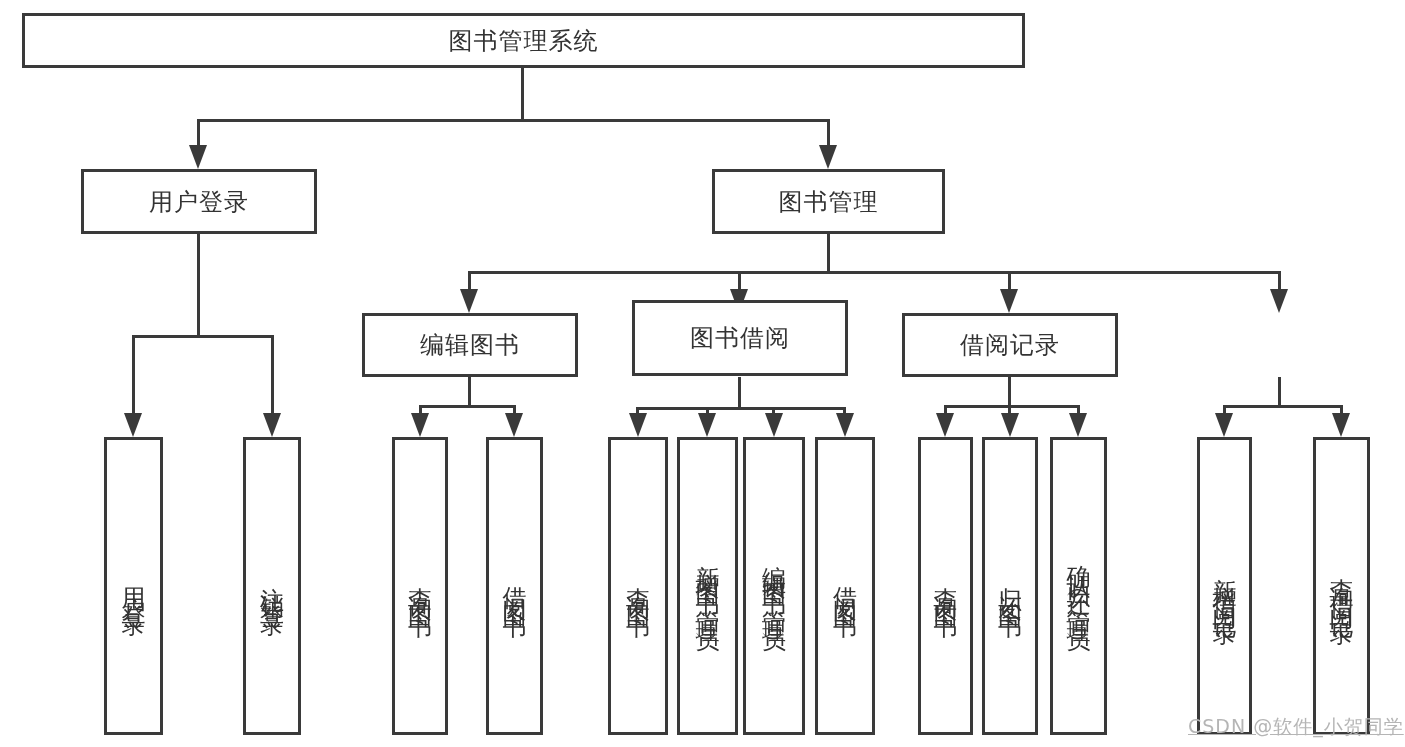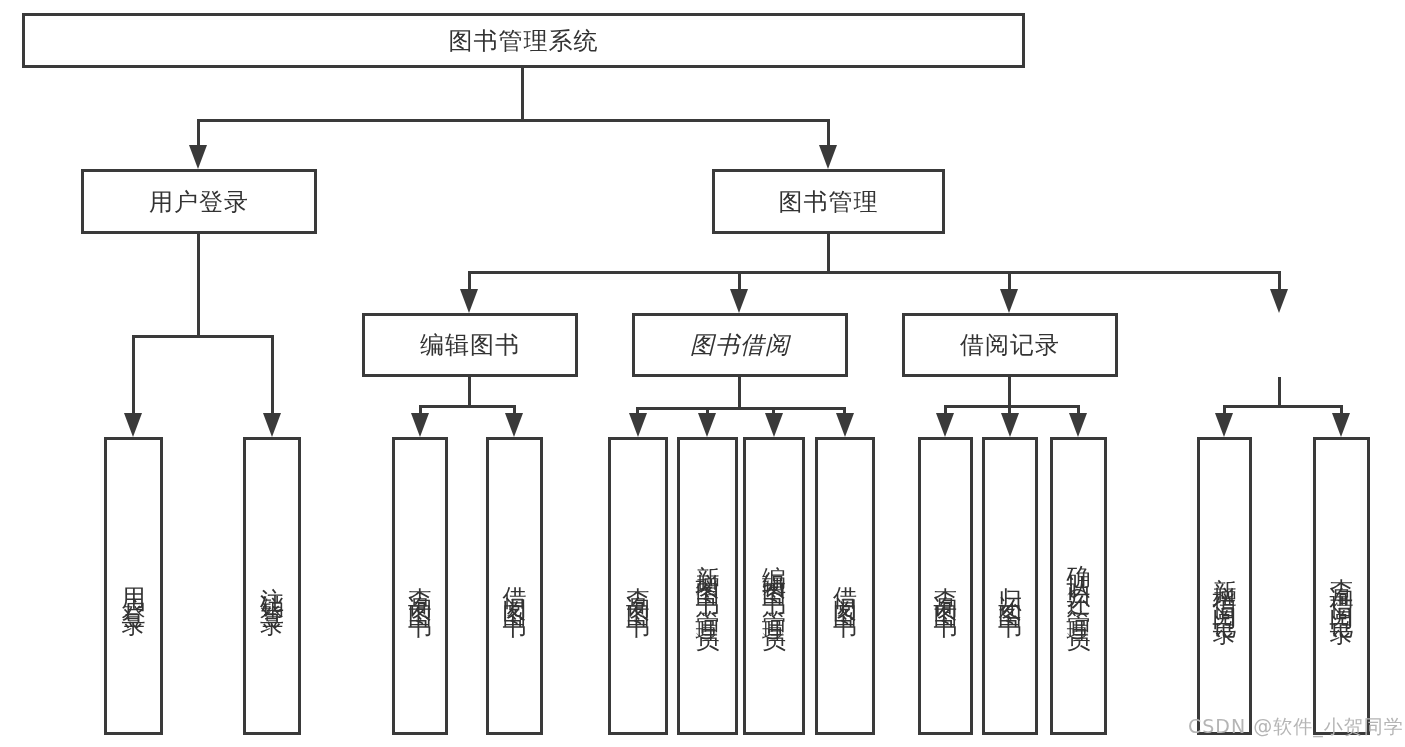--- a/index.html
+++ b/index.html
@@ -49,20 +49,21 @@
     border-top: 24px solid var(--line);
   }
   .watermark {
     position: absolute;
     left: 1188px; top: 714px;
     font-size: 19px;
     color: var(--watermark);
     letter-spacing: 1px;
     white-space: nowrap;
     z-index: 3;
+    text-decoration: underline;
   }
 </style>
 </head>
 <body>
 
 <div id="canvas">
 
   <div class="box hbox" style="left:22px; top:13px; width:1003px; height:55px;">
     <span>图书管理系统</span>
   </div>
@@ -95,21 +96,21 @@
   <div class="vline" style="left:738px; top:271px; height:22px;"></div>
   <div class="arrow" style="left:730px; top:289px;"></div>
   <div class="vline" style="left:1008px; top:271px; height:22px;"></div>
   <div class="arrow" style="left:1000px; top:289px;"></div>
   <div class="vline" style="left:1278px; top:271px; height:22px;"></div>
   <div class="arrow" style="left:1270px; top:289px;"></div>
 
   <div class="box hbox" style="left:362px; top:313px; width:216px; height:64px;">
     <span>编辑图书</span>
   </div>
-  <div class="box hbox" style="left:632px; top:313px; width:216px; height:64px;font-style:italic;">
+  <div class="box hbox" style="left:632px; top:300px; width:216px; height:76px;">
     <span>图书借阅</span>
   </div>
   <div class="box hbox" style="left:902px; top:313px; width:216px; height:64px;">
     <span>借阅记录</span>
   </div>
 
   <div class="vline" style="left:468px; top:377px; height:28px;"></div>
   <div class="hline" style="left:419px; top:405px; width:97px;"></div>
   <div class="vline" style="left:419px; top:405px; height:11px;"></div>
   <div class="arrow" style="left:411px; top:413px;"></div>

